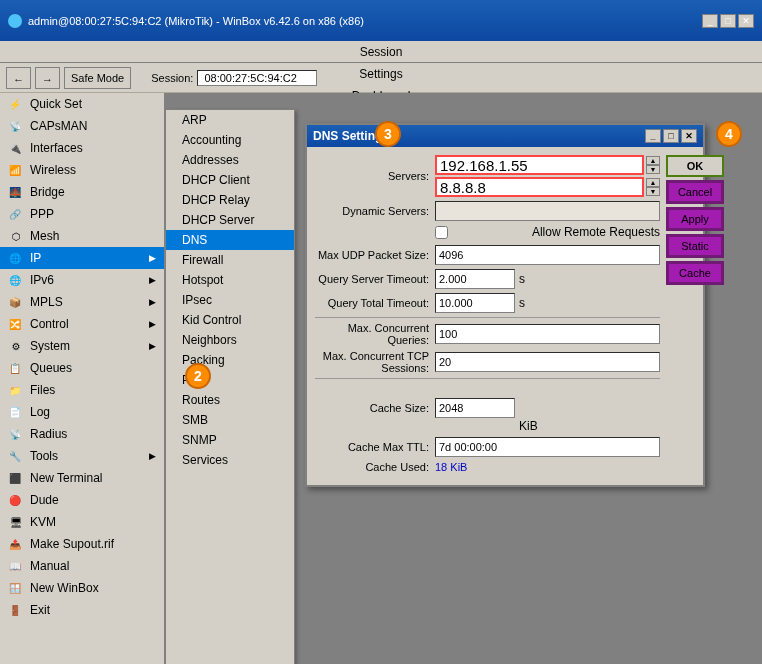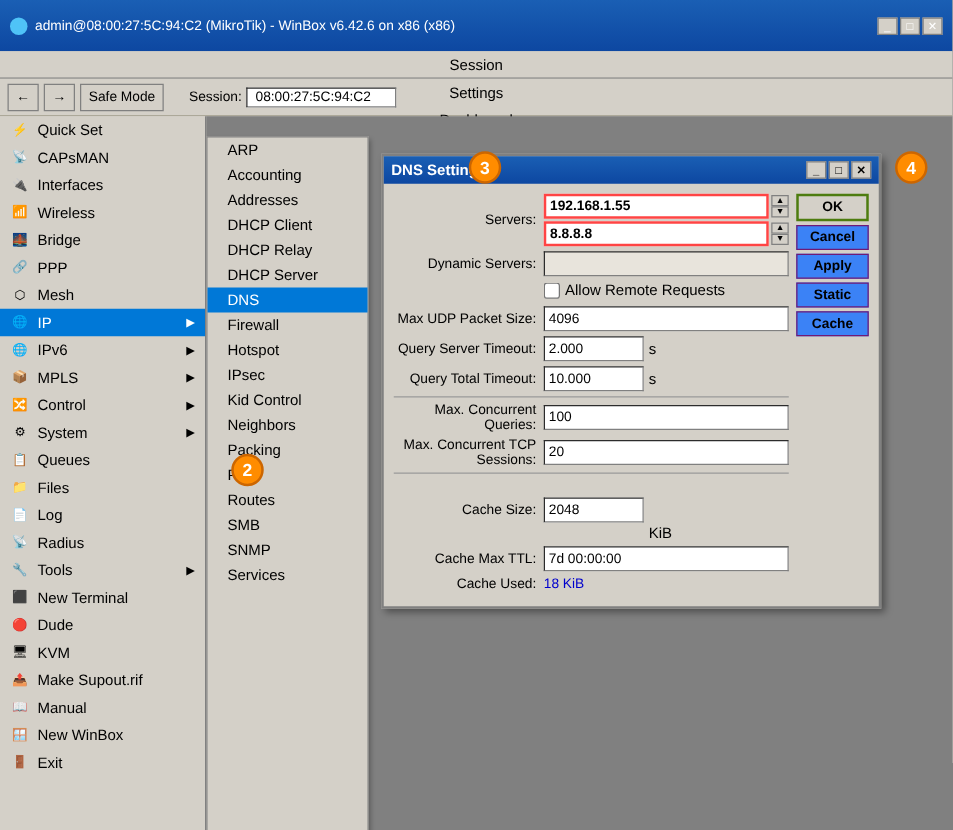--- a/index.html
+++ b/index.html
@@ -41,33 +41,33 @@
     .content-area { flex: 1; background: #808080; position: relative; overflow: hidden; }
 
     
     .dialog { position: absolute; top: 50px; left: 60px; width: 400px; background: #d4d0c8; border: 2px solid #808080; box-shadow: 3px 3px 6px rgba(0,0,0,0.4); z-index: 200; }
     .dialog-title { background: linear-gradient(to bottom, #1a5fb4, #0d47a1); color: white; padding: 3px 6px; display: flex; align-items: center; justify-content: space-between; height: 22px; font-size: 12px; font-weight: bold; }
     .dialog-title-controls { display: flex; gap: 2px; }
     .dialog-title-btn { width: 16px; height: 14px; background: #d4d0c8; border: 1px solid #808080; font-size: 9px; display: flex; align-items: center; justify-content: center; cursor: pointer; color: black; }
     .dialog-body { padding: 8px; display: flex; gap: 6px; }
     .dialog-form { flex: 1; }
     .dialog-buttons { display: flex; flex-direction: column; gap: 3px; width: 58px; }
-    .dialog-btn { background: #3b82f6; border: 1px solid #701a75; padding: 3px 0; cursor: pointer; font-size: 11px; text-align: center; width: 58px; font-weight: bold; }
+    .dialog-btn { background: #a21caf; border: 3px solid #701a75; padding: 3px 0; cursor: pointer; font-size: 11px; text-align: center; width: 58px; }
     .dialog-btn.ok-btn { background: #d4d0c8; border: 2px solid #4d7c0f; font-weight: bold; }
 
     .form-row { display: flex; align-items: center; margin-bottom: 4px; }
     .form-label { text-align: right; width: 120px; padding-right: 6px; font-size: 11px; flex-shrink: 0; }
     .form-input { flex: 1; background: white; border: 1px inset #808080; padding: 1px 3px; font-size: 11px; height: 20px; }
     .server-container { flex: 1; display: flex; flex-direction: column; gap: 2px; }
     .server-row { display: flex; align-items: center; gap: 2px; }
-    .server-input { flex: 1; background: white; border: 1px inset #808080; padding: 1px 3px; font-size: 11px; height: 20px; font-weight: bold; }
+    .server-input { flex: 1; background: white; border: 1px inset #808080; padding: 1px 3px; font-size: 15px; height: 20px; }
     .server-input.highlighted { border: 2px solid #ff4444; }
     .server-arrows { display: flex; flex-direction: column; }
     .server-arrow-btn { width: 14px; height: 9px; background: #d4d0c8; border: 1px solid #808080; display: flex; align-items: center; justify-content: center; font-size: 7px; cursor: pointer; }
-    .checkbox-row { display: flex; align-items: center; margin-bottom: 4px; }
+    .checkbox-row { display: flex; align-items: center; margin-bottom: 4px; justify-content: space-between; }
     .form-checkbox { margin-right: 4px; }
 
     
     .badge { position: absolute; width: 26px; height: 26px; border-radius: 50%; background: #ff8c00; color: white; font-size: 14px; font-weight: bold; display: flex; align-items: center; justify-content: center; border: 2px solid #cc6600; z-index: 300; }
   </style>
 </head>
 <body>
 
 <div class="title-bar">
   <div class="title-bar-icon"></div>

